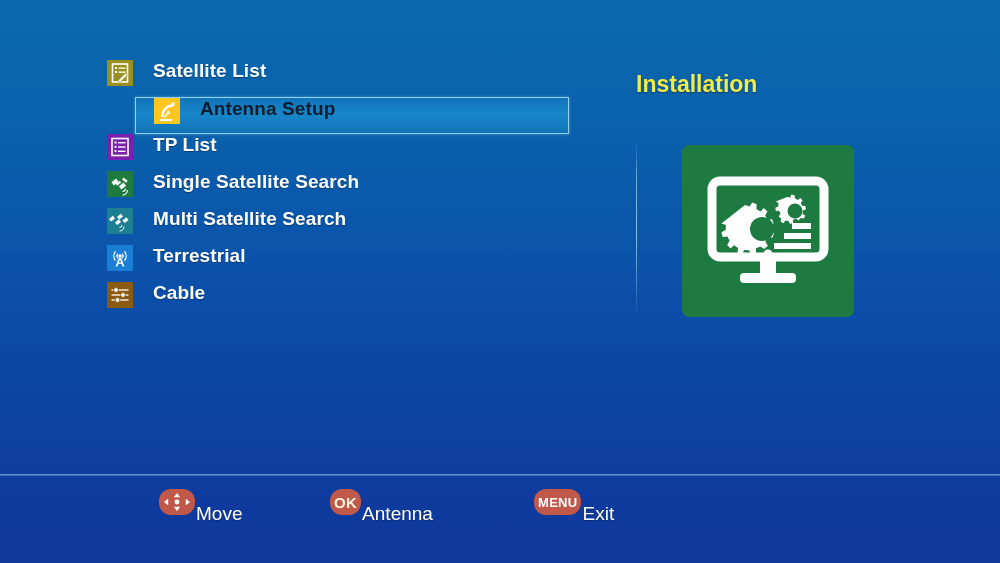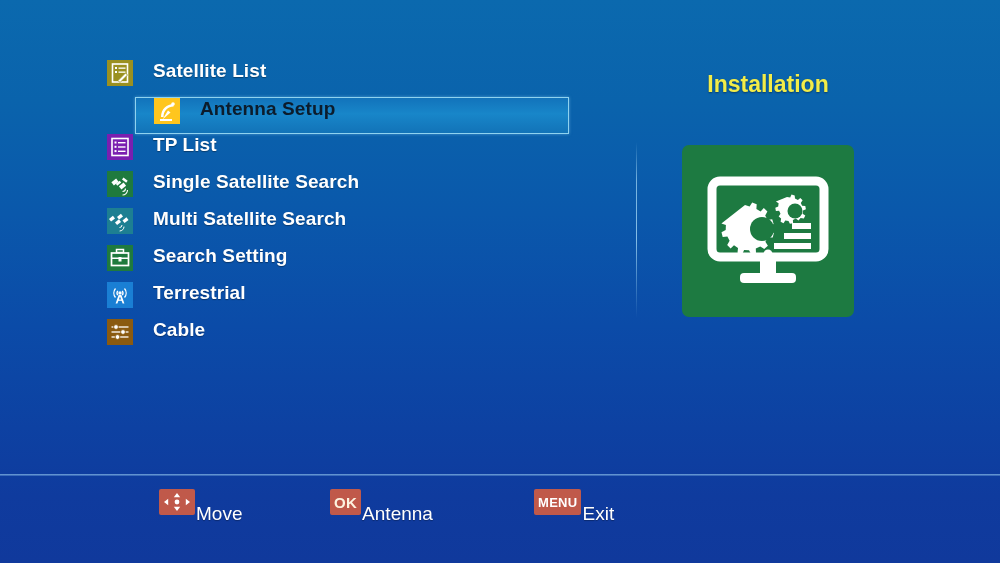--- a/index.html
+++ b/index.html
@@ -89,21 +89,20 @@
     color: #0c1c2c;
     text-shadow: none;
   }
 
   
   #panel-title {
     position: absolute;
     left: 636px;
     top: 71px;
     width: 264px;
-    text-align: center;
     font-size: 23px;
     font-weight: bold;
     color: #f2ec48;
     text-shadow: 0 1px 2px rgba(0,0,0,0.4);
   }
   #panel-icon {
     position: absolute;
     left: 682px;
     top: 145px;
     width: 172px;
@@ -136,21 +135,21 @@
   .hint {
     position: absolute;
     display: flex;
     align-items: center;
     height: 28px;
   }
   .hint-badge {
     background: #c0594a;
     height: 26px;
     min-width: 30px;
-    border-radius: 2px;
+    border-radius: 12px;
     display: flex;
     align-items: center;
     justify-content: center;
     padding: 0 4px;
     box-sizing: border-box;
   }
   .hint-badge span {
     font-size: 13px;
     font-weight: bold;
     color: #ffffff;
@@ -253,32 +252,20 @@
           </g>
           <g fill="none" stroke="#fff" stroke-width="1">
             <path d="M15 17 a2.5 2.5 0 0 1 -2.5 2.5"></path>
             <path d="M17 18.6 a4.4 4.4 0 0 1 -4.4 4.4"></path>
           </g>
         </svg>
       </span>
       <span class="menu-label">Multi Satellite Search</span>
     </div>
 
-    <div class="menu-row">
-      <span class="menu-icon">
-        <svg viewBox="0 0 26 26">
-            <rect width="26" height="26" fill="#1f7a3e"></rect>
-          <rect x="9.5" y="4.5" width="7" height="3" fill="none" stroke="#fff" stroke-width="1.5"></rect>
-          <rect x="4.5" y="8" width="17" height="12.5" fill="none" stroke="#fff" stroke-width="1.7"></rect>
-          <rect x="11.5" y="12" width="3" height="4.5" fill="#fff"></rect>
-          <rect x="4.5" y="12.5" width="17" height="1.5" fill="#fff"></rect>
-        </svg>
-      </span>
-      <span class="menu-label">Search Setting</span>
-    </div>
 
     <div class="menu-row">
       <span class="menu-icon">
         <svg viewBox="0 0 26 26">
             <rect width="26" height="26" fill="#1a7fd4"></rect>
           <g fill="none" stroke="#fff" stroke-width="1.3">
             <path d="M8.5 6.5 a7 7 0 0 0 0 9"></path>
             <path d="M17.5 6.5 a7 7 0 0 1 0 9"></path>
             <path d="M10.8 8.8 a3.6 3.6 0 0 0 0 4.4"></path>
             <path d="M15.2 8.8 a3.6 3.6 0 0 1 0 4.4"></path>

